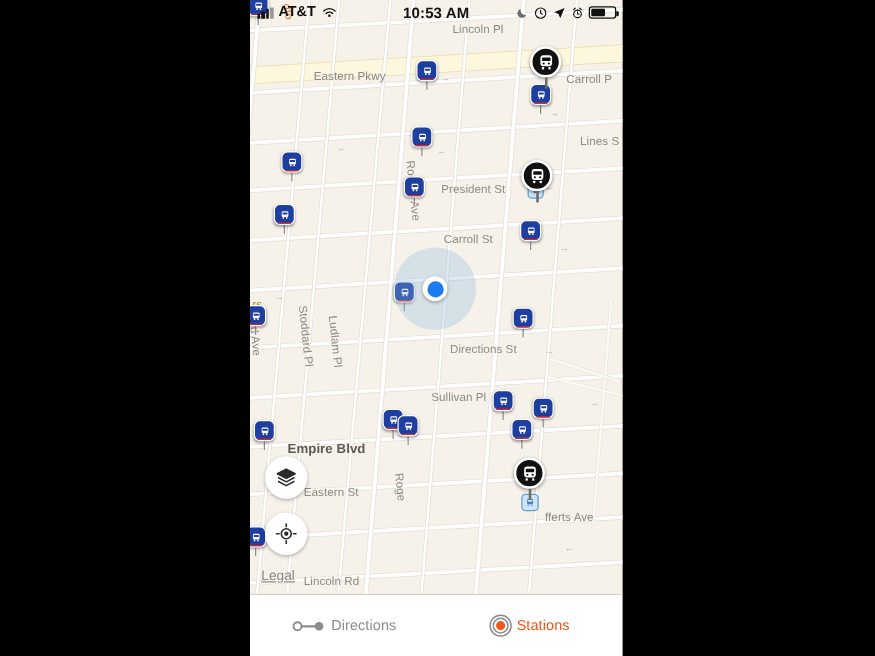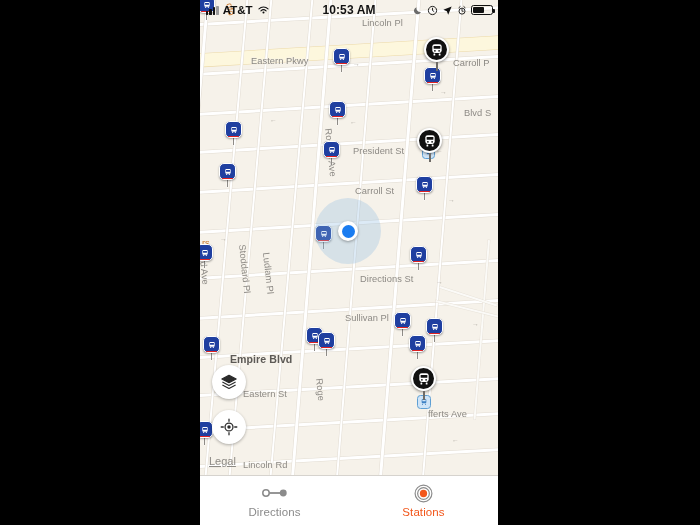--- a/index.html
+++ b/index.html
@@ -94,21 +94,21 @@
   #nearby .t { color:#fff; font-size:13.5px; font-weight:bold; letter-spacing:.1px; }
   #nearby .chev { color:#fff; font-size:13px; font-weight:bold; }
 
   #legal { position:absolute; left:9px; top:455px; font-size:11px; color:#8d8a85;
            text-decoration:underline; z-index:26; }
 
   
   #tabbar { position:absolute; left:0; top:475px; width:298px; height:50px;
             background:#fff; border-top:.5px solid #d6d3ce;
             display:flex; z-index:35; }
-  .tab { flex:1; display:flex; flex-direction:column; align-items:center;
+  .tab { flex:1; display:flex; flex-direction:row; align-items:center;
          justify-content:center; gap:3px; }
   .tab .ic { height:20px; display:flex; align-items:center; justify-content:center; }
   .tab .tl { font-size:11.5px; color:#8b8b8b; letter-spacing:.1px; }
   .tab.active .tl { color:#f2561a; }
   .tab svg { display:block; }
 </style>
 </head>
 <body>
 
 <div id="root">
@@ -138,28 +138,28 @@
       <div class="road" style="left:176px;top:-20px;width:2.4px;height:520px;transform:rotate(4.6deg)"></div>
       <div class="road" style="left:219px;top:-20px;width:3px;height:520px;transform:rotate(4.6deg)"></div>
       <div class="road" style="left:262px;top:-20px;width:2.4px;height:520px;transform:rotate(4.6deg)"></div>
       <div class="road thin" style="left:288px;top:240px;width:2px;height:180px;transform:rotate(4.6deg)"></div>
       <div class="road thin" style="left:240px;top:286px;width:60px;height:2px;transform:rotate(18deg)"></div>
       <div class="road thin" style="left:236px;top:300px;width:66px;height:2px;transform:rotate(14deg)"></div>
 
       <div class="lbl" style="left:162px;top:18px">Lincoln Pl</div>
       <div class="lbl hwy" style="left:51px;top:56px">Eastern Pkwy</div>
       <div class="lbl hwy" style="left:253px;top:58px">Carroll P</div>
-      <div class="lbl" style="left:264px;top:108px">Blvd S</div>
+      <div class="lbl" style="left:264px;top:108px">Lines S</div>
       <div class="lbl" style="left:153px;top:146px">President St</div>
       <div class="lbl" style="left:155px;top:186px">Carroll St</div>
       <div class="lbl" style="left:160px;top:274px">Directions St</div>
       <div class="lbl" style="left:145px;top:313px">Sullivan Pl</div>
       <div class="lbl strong" style="left:30px;top:353px">Empire Blvd</div>
       <div class="lbl" style="left:43px;top:389px">Eastern St</div>
-      <div class="lbl" style="left:228px;top:409px">fferts Ave</div>
+      <div class="lbl" style="left:236px;top:409px">fferts Ave</div>
       <div class="lbl" style="left:43px;top:460px">Lincoln Rd</div>
 
       <div class="lbl vert" style="left:133px;top:128px;transform:rotate(84deg)">Rogers Ave</div>
       <div class="lbl vert" style="left:124px;top:378px;transform:rotate(84deg)">Roge</div>
       <div class="lbl vert" style="left:47px;top:244px;transform:rotate(84deg)">Stoddard Pl</div>
       <div class="lbl vert" style="left:71px;top:252px;transform:rotate(84deg)">Ludlam Pl</div>
       <div class="lbl vert" style="left:7px;top:250px;transform:rotate(84deg)">ford Ave</div>
       <div class="lbl orange" style="left:2px;top:238px">rs</div>
       <div class="lbl orange vert" style="left:34px;top:2px;transform:rotate(78deg)">dfo</div>
 

